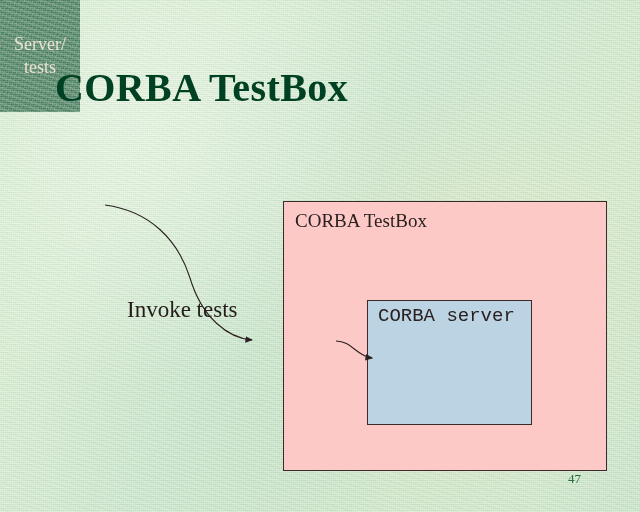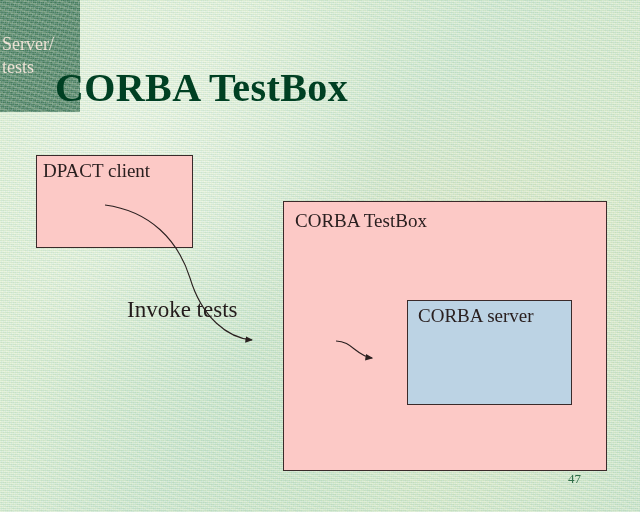--- a/index.html
+++ b/index.html
@@ -69,26 +69,27 @@
   }
   .box-container {
     left: 283px;
     top: 201px;
     width: 324px;
     height: 270px;
     background: #fcc9c6;
     z-index: 2;
   }
   .box-server {
-    left: 407px;
+    left: 367px;
     top: 300px;
     width: 165px;
-    height: 105px;
+    height: 125px;
     background: #bcd3e4;
     z-index: 5;
+    font-family: Liberation Mono, monospace;
   }
   .box-iface {
     left: 256px;
     top: 291px;
     width: 80px;
     height: 112px;
     background: #054729;
     border: none;
     z-index: 6;
     display: flex;
@@ -103,21 +104,21 @@
     white-space: nowrap;
   }
   .label-client { left: 6px; top: 4px; }
   .label-container { left: 11px; top: 8px; }
   .label-server { left: 10px; top: 4px; }
 
   .iface-text {
     color: #fbd7d2;
     font-size: 18px;
     line-height: 1.30;
-    text-align: left;
+    text-align: center;
     width: 100%;
     padding: 0 2px;
     box-sizing: border-box;
   }
 
   .floating-label {
     position: absolute;
     left: 127px;
     top: 297px;
     font-size: 23px;
@@ -152,23 +153,20 @@
 
   <div id="noise"></div>
   <div id="noise2"></div>
 
   <div class="slide-title">CORBA TestBox</div>
 
   <div class="box box-container">
     <div class="box-label label-container">CORBA TestBox</div>
   </div>
 
-  <div class="box box-client">
-    <div class="box-label label-client">DPACT client</div>
-  </div>
 
   <div class="box box-server">
     <div class="box-label label-server">CORBA server</div>
   </div>
 
   <div class="box-iface">
     <div class="iface-text">
       <div>Server/</div>
       <div>tests</div>
     </div>

